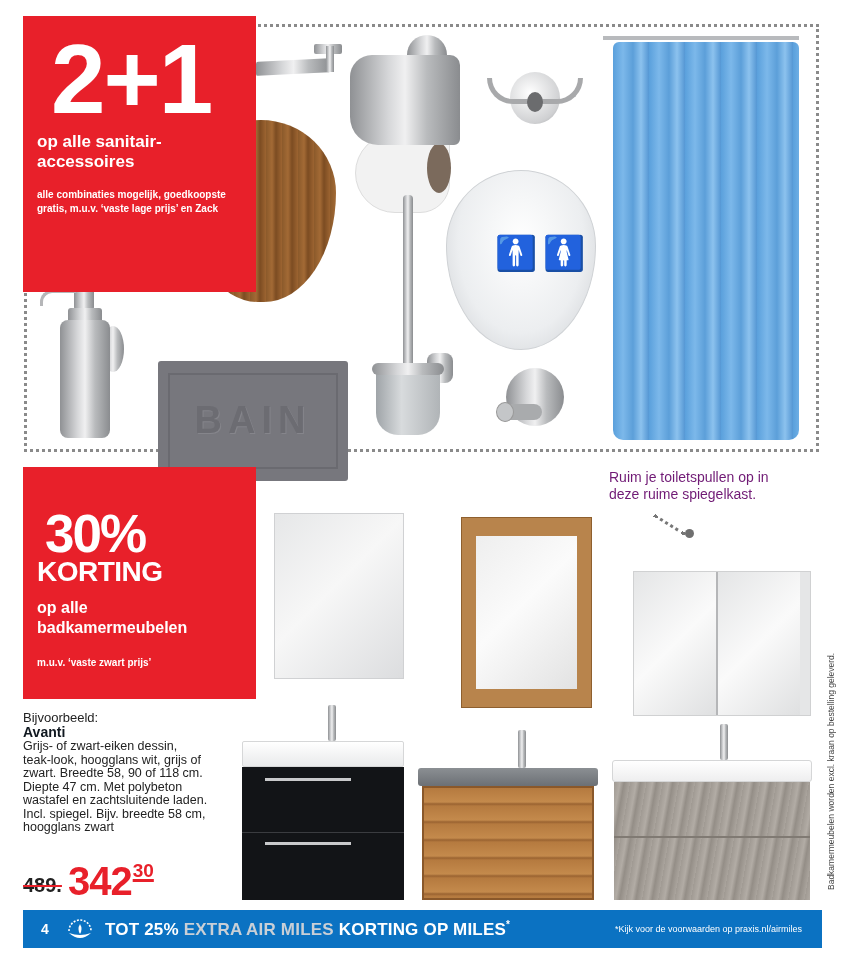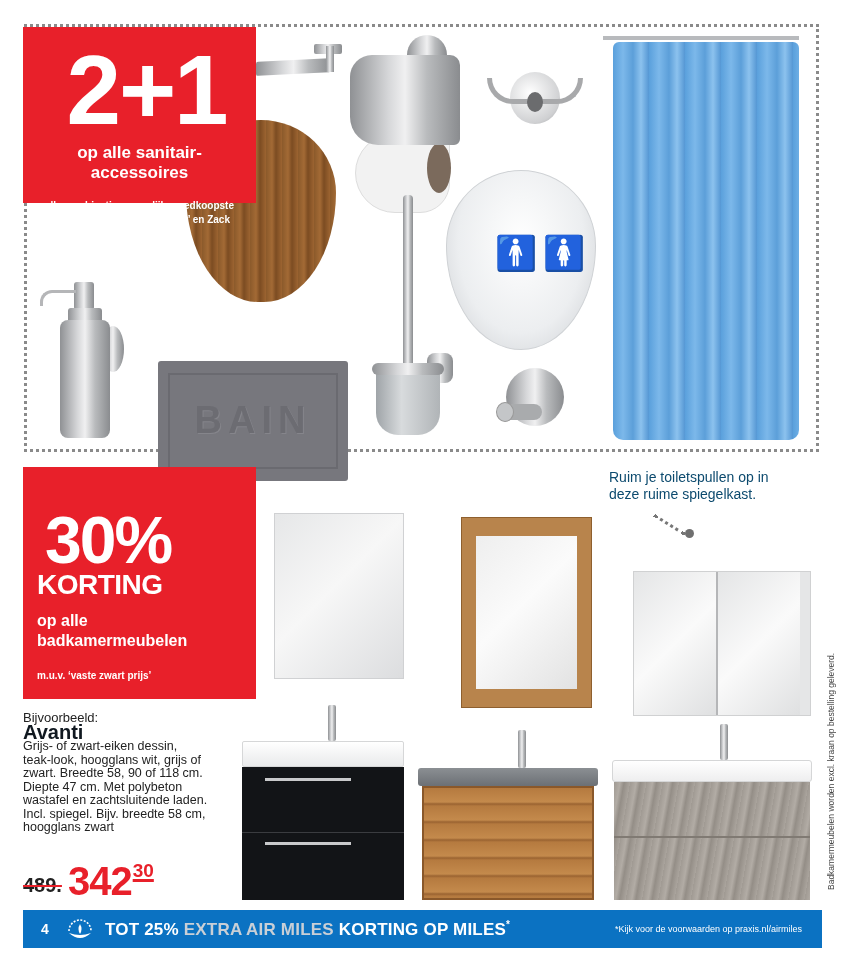--- a/index.html
+++ b/index.html
@@ -92,39 +92,39 @@
   <div style="position:absolute;left:4px;top:172px;width:64px;height:68px;border-radius:6px 6px 22px 22px;background:linear-gradient(90deg,#9fa4a8,#d8dbdd 40%,#b0b4b7);"></div>
   <div class="steel" style="position:absolute;left:0;top:168px;width:72px;height:12px;border-radius:6px;"></div>
 </div>
 
 <div class="prod" style="left:496px;top:368px;width:70px;height:62px;">
   <div class="steel" style="position:absolute;left:10px;top:0;width:58px;height:58px;border-radius:50%;"></div>
   <div style="position:absolute;left:2px;top:36px;width:44px;height:16px;border-radius:8px;background:#a9abad;"></div>
   <div style="position:absolute;left:0;top:34px;width:18px;height:20px;border-radius:50%;background:#c4c6c8;border:1px solid #999;"></div>
 </div>
 
-<div class="promo" style="left:23px;top:27px;width:233px;height:176px;text-align:center;">
+<div class="promo" style="left:23px;top:16px;width:233px;height:276px;">
   <div class="big" style="font-size:98px;margin-top:14px;margin-left:14px;">2+1</div>
   <div class="sub" style="margin-top:4px;">op alle sanitair-</div>
   <div class="sub">accessoires</div>
   <div class="fine" style="margin-top:16px;">alle combinaties mogelijk, goedkoopste</div>
   <div class="fine">gratis, m.u.v. ‘vaste lage prijs’ en Zack</div>
 </div>
 
 <div class="promo" style="left:23px;top:467px;width:233px;height:232px;">
-  <div class="big" style="font-size:66px;margin-top:40px;margin-left:8px;">30%</div>
+  <div class="big" style="font-size:53px;margin-top:40px;margin-left:8px;">30%</div>
   <div class="mid" style="font-size:28px;margin-top:-2px;">KORTING</div>
   <div class="sub" style="margin-top:12px;font-size:16px;">op alle</div>
   <div class="sub" style="font-size:16px;">badkamermeubelen</div>
   <div class="fine" style="margin-top:18px;">m.u.v. ‘vaste zwart prijs’</div>
 </div>
 
 <div class="abs" style="left:23px;top:711px;width:225px;">
   <div style="font-size:13px;color:#222;line-height:14px;">Bijvoorbeeld:</div>
-  <div style="font-weight:900;font-size:20px;line-height:15px;color:#101820;">Avanti</div>
+  <div style="font-weight:900;font-size:14px;line-height:15px;color:#101820;">Avanti</div>
   <div style="font-size:12.5px;line-height:13.5px;color:#222;">
     <div>Grijs- of zwart-eiken dessin,</div>
     <div>teak-look, hoogglans wit, grijs of</div>
     <div>zwart. Breedte 58, 90 of 118 cm.</div>
     <div>Diepte 47 cm. Met polybeton</div>
     <div>wastafel en zachtsluitende laden.</div>
     <div>Incl. spiegel. Bijv. breedte 58 cm,</div>
     <div>hoogglans zwart</div>
   </div>
 </div>
@@ -162,21 +162,21 @@
   <div style="position:absolute;left:84px;top:0;width:82px;height:143px;background:linear-gradient(135deg,#e4e5e6,#fafafa 50%,#dfe0e1);"></div>
 </div>
 
 <div class="prod" style="left:612px;top:724px;width:200px;height:176px;">
   <div class="steel" style="position:absolute;left:108px;top:0;width:8px;height:36px;border-radius:2px;"></div>
   <div style="position:absolute;left:0;top:36px;width:200px;height:22px;background:linear-gradient(#ffffff,#eeeeef);border:1px solid #d5d6d7;border-radius:3px;"></div>
   <div style="position:absolute;left:2px;top:58px;width:196px;height:118px;background:repeating-linear-gradient(100deg,#a09a93 0px,#b2aca5 6px,#948e87 10px,#aaa49d 16px);"></div>
   <div style="position:absolute;left:2px;top:112px;width:196px;height:2px;background:#807a73;"></div>
 </div>
 
-<div class="abs" style="left:609px;top:469px;font-size:14px;line-height:17px;color:#0c4a6e;">
+<div class="abs" style="left:609px;top:469px;font-size:14px;line-height:17px;color:#701a75;">
   <div>Ruim je toiletspullen op in</div>
   <div>deze ruime spiegelkast.</div>
 </div>
 <div class="abs" style="left:655px;top:514px;width:36px;height:2px;border-top:3px dotted #777;transform-origin:0 0;transform:rotate(32deg);"></div>
 <div class="abs" style="left:685px;top:529px;width:9px;height:9px;border-radius:50%;background:#6f6f6f;"></div>
 
 <div class="vnote">Badkamermeubelen worden excl. kraan op bestelling geleverd.</div>
 
 <div class="bar">
   <span class="pg">4</span>

